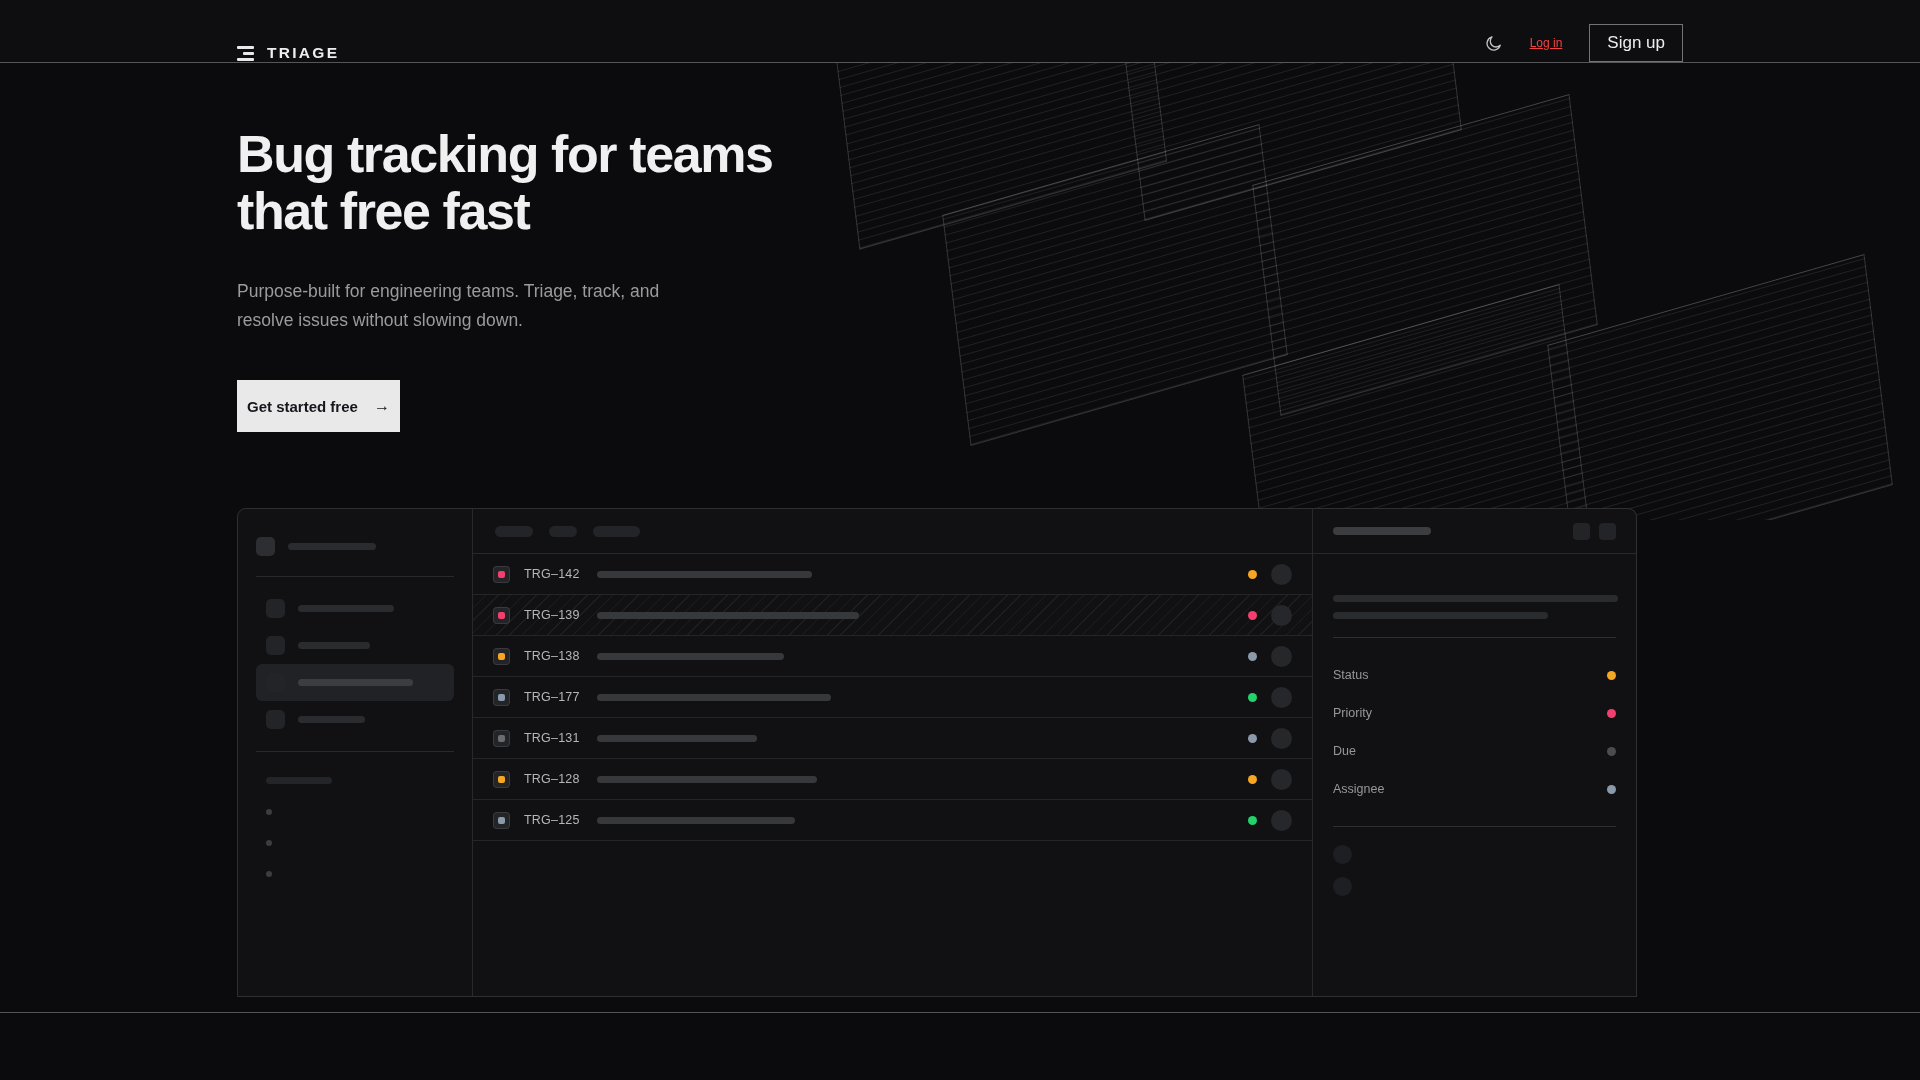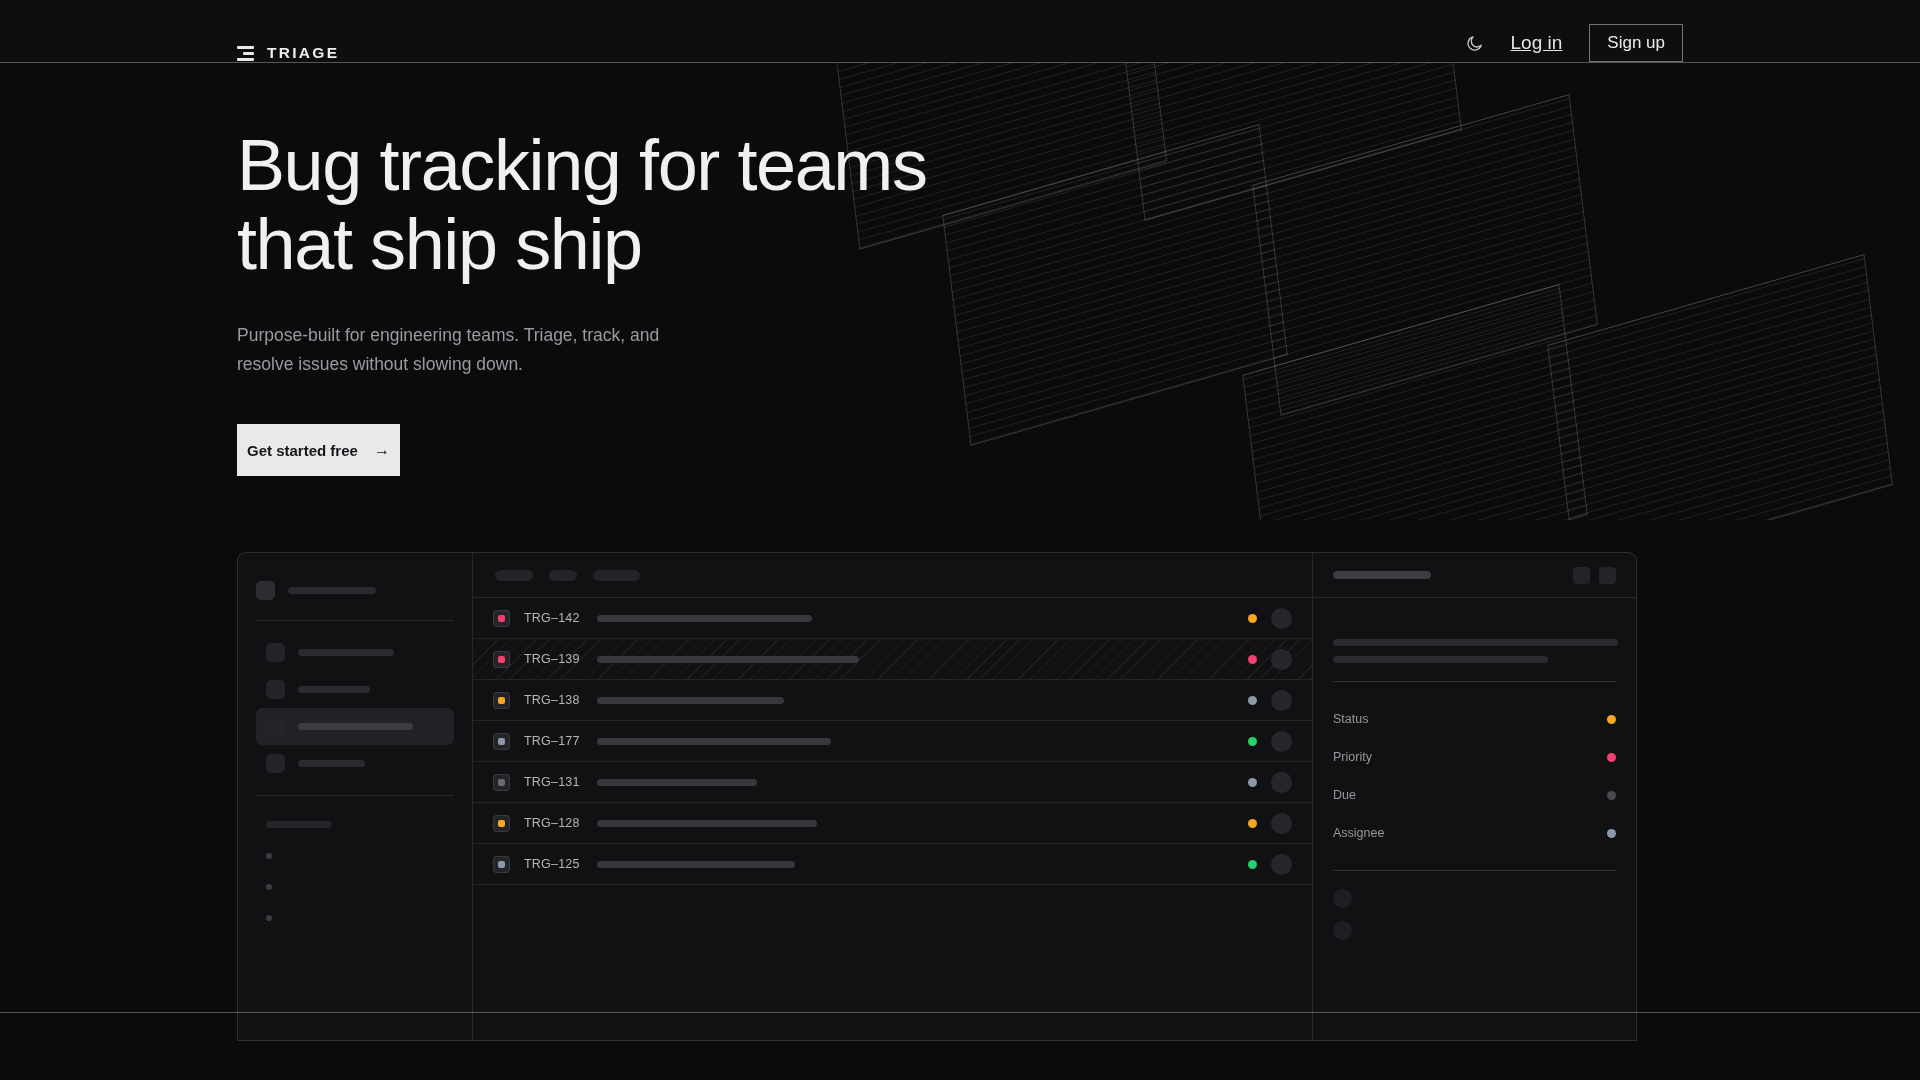--- a/index.html
+++ b/index.html
@@ -41,33 +41,33 @@
   .brand { display:flex; align-items:center; gap:13px; margin-left:237px; }
   .brand-mark { display:flex; flex-direction:column; gap:3px; width:17px; }
   .brand-mark i { display:block; height:3px; background:#e9e9ea; border-radius:1px; }
   .brand-mark i:nth-child(1) { width:17px; }
   .brand-mark i:nth-child(2) { width:11px; margin-left:6px; }
   .brand-mark i:nth-child(3) { width:17px; }
   .brand-name { color:#eeeeef; font-size:15.5px; letter-spacing:2.3px; font-weight:700; }
 
   .nav-right { margin-left:auto; margin-right:237px; display:flex; align-items:center; gap:27px; }
   .moon { width:19px; height:19px; display:block; }
-  .login { color:#e5e5e5; font-size:19px; }
+  .login { color:#ef4444; font-size:12px; }
   .signup {
     color:#ededee; font-size:17px;
     border:1px solid rgba(255,255,255,0.42);
     padding:8px 17px; background:transparent;
     font-family:"Liberation Sans", sans-serif;
   }
 
   
   .hero { position:relative; z-index:4; margin-left:237px; padding-top:63px; }
   .hero h1 {
-    color:#f0f0f1; font-size:72px; line-height:1.10;
-    font-weight:400; letter-spacing:-1.4px; max-width:700px;
+    color:#f0f0f1; font-size:52px; line-height:1.10;
+    font-weight:700; letter-spacing:-1.4px; max-width:700px;
   }
   .hero p {
     margin-top:37px; color:#9b9b9f; font-size:17.5px; line-height:1.62;
     max-width:480px; font-weight:400;
   }
   .cta {
     margin-top:46px; display:inline-flex; align-items:center; gap:16px;
     background:#e9e9ea; color:#15151a;
     font-size:15px; font-weight:700;
     padding:17px 10px; border:none;
@@ -174,21 +174,21 @@
         </svg>
       </span>
       <a class="login" href="#">Log in</a>
       <button class="signup">Sign up</button>
     </div>
   </div>
 
   <div class="hero">
     <h1>
       <span>Bug tracking for teams</span><br>
-      <span>that ship ship</span>
+      <span>that free fast</span>
     </h1>
     <p>Purpose-built for engineering teams. Triage, track, and resolve issues without slowing down.</p>
     <button class="cta">
       <span>Get started free</span>
       <span class="arw">→</span>
     </button>
   </div>
 
   <div class="app">
 

